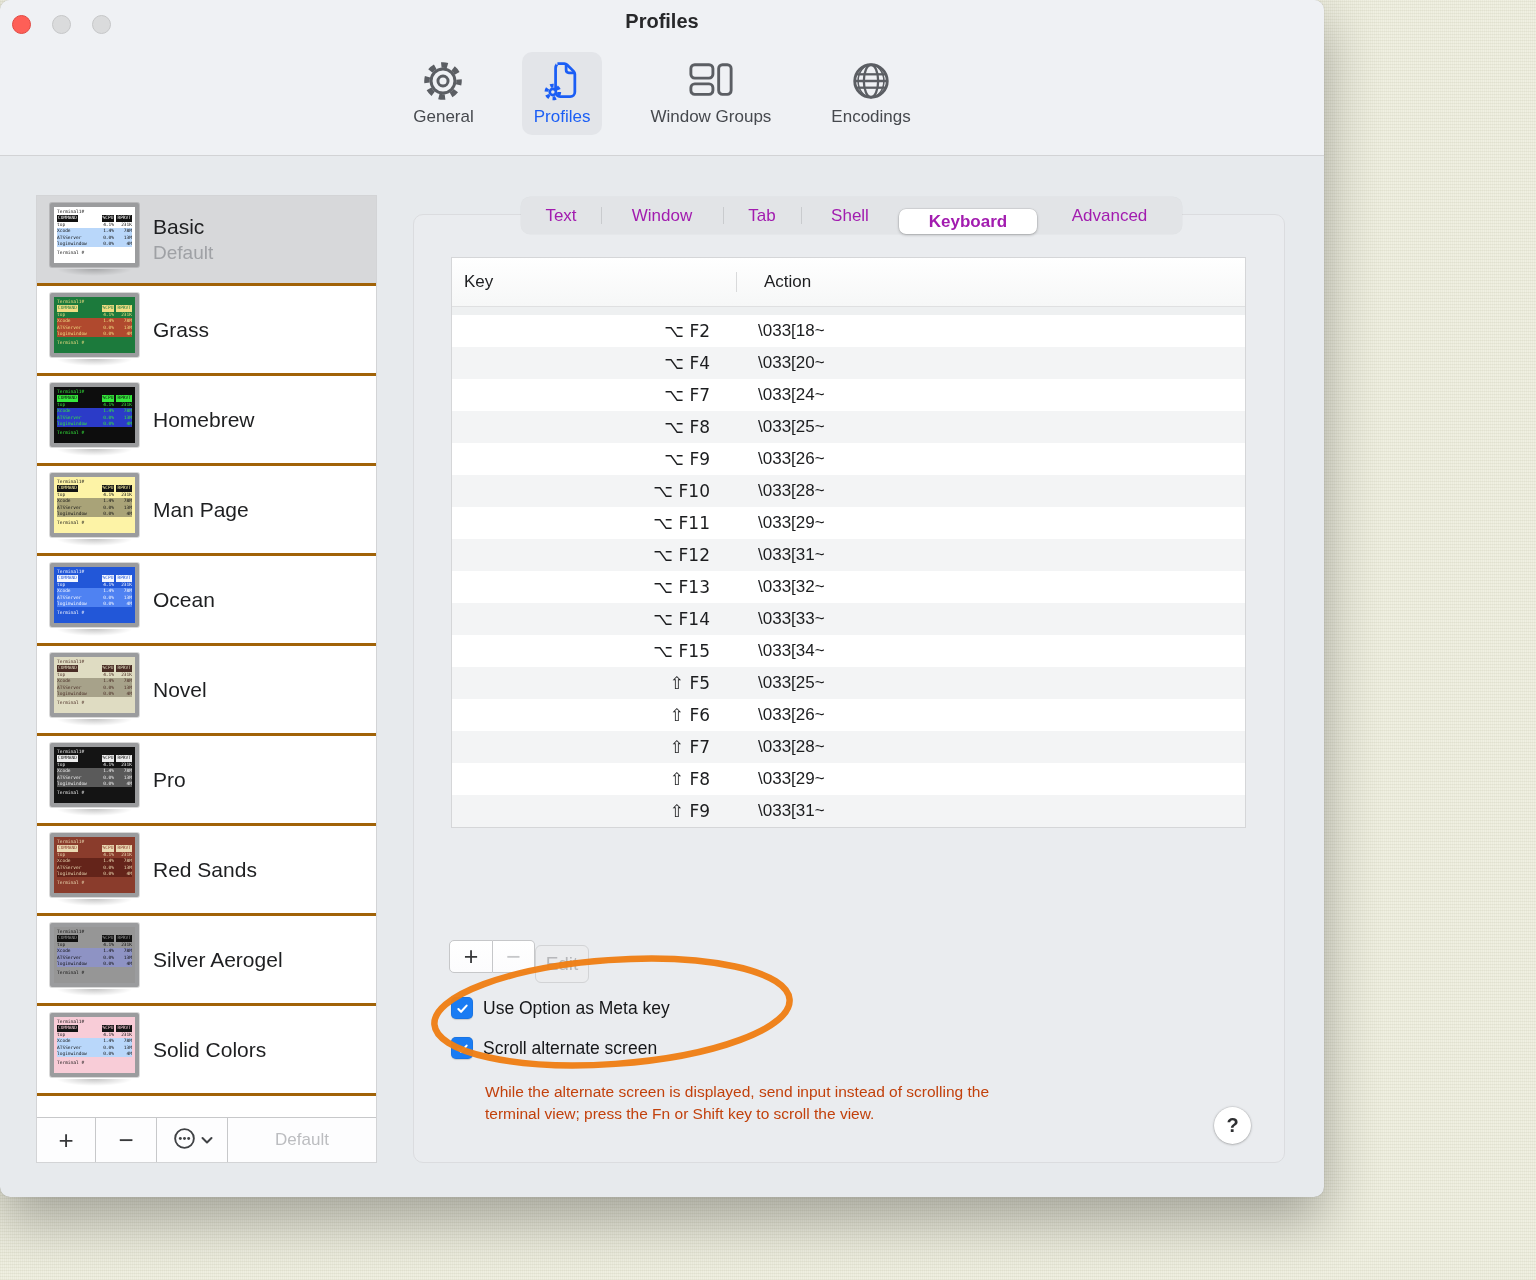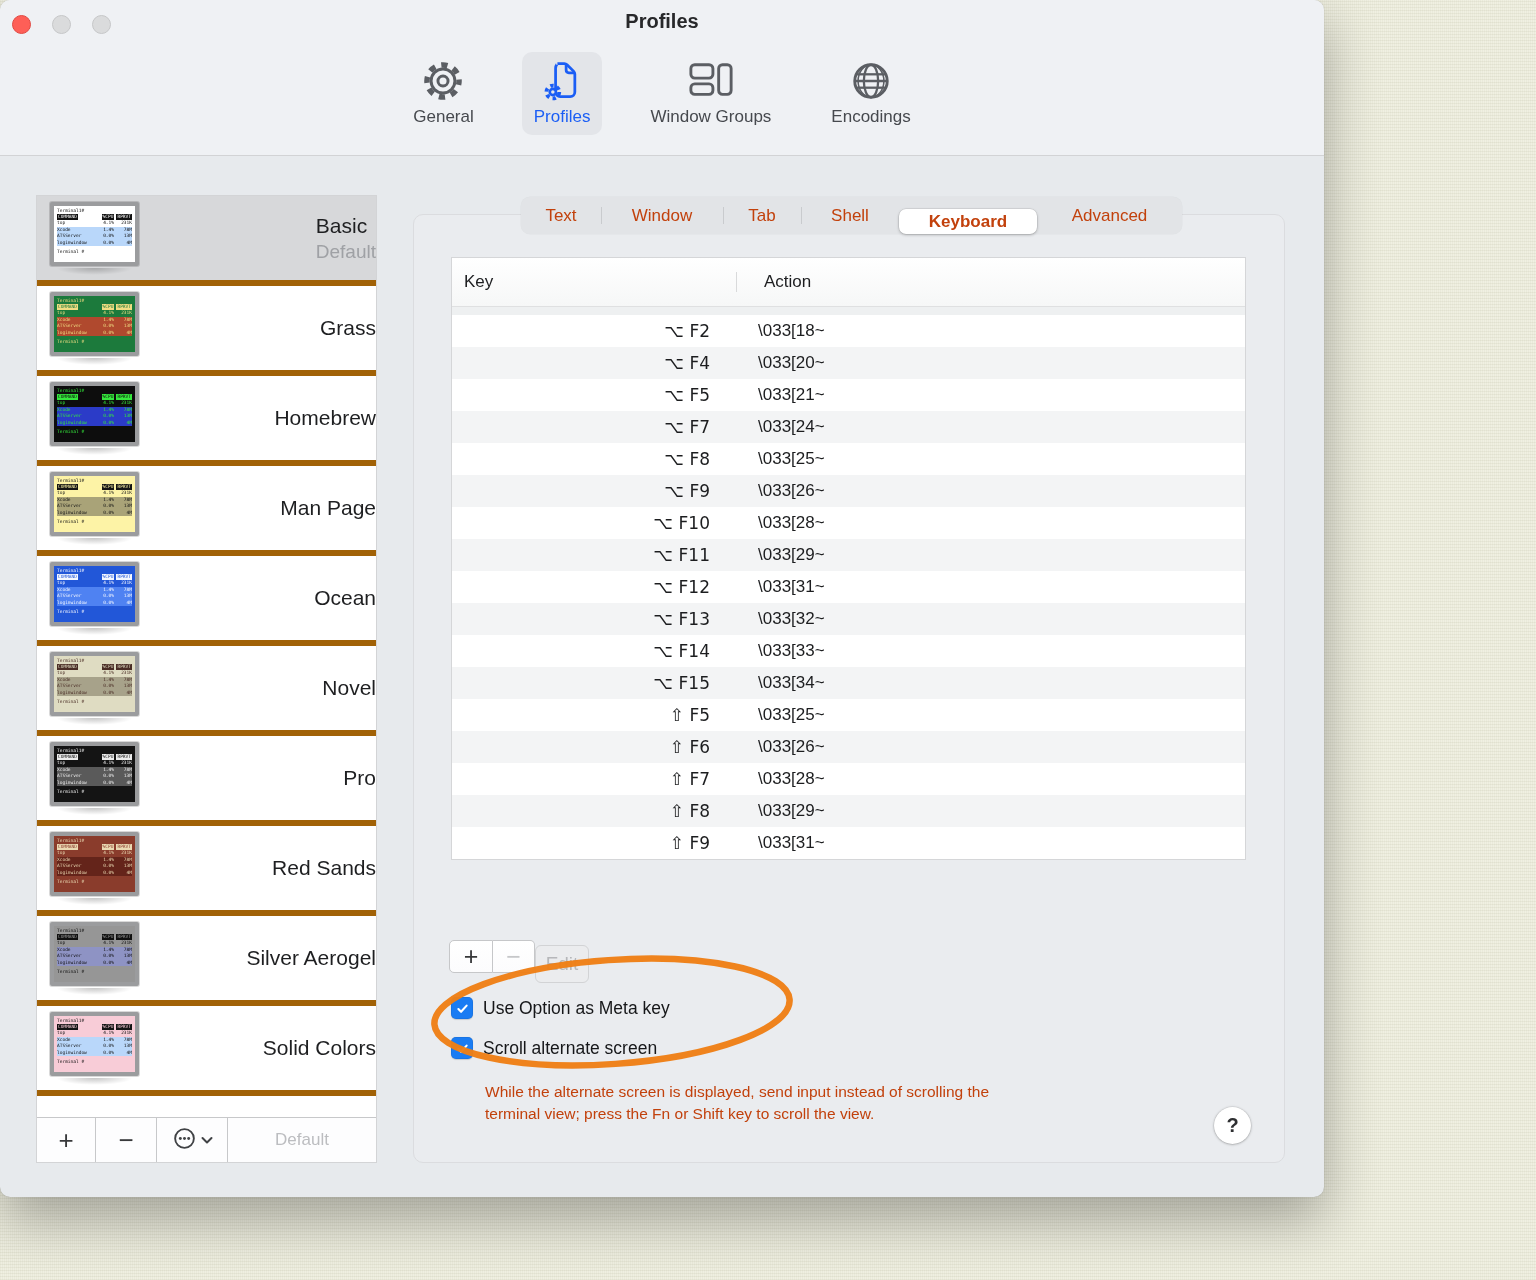--- a/index.html
+++ b/index.html
@@ -31,21 +31,21 @@
   .tool-item { display:flex; flex-direction:column; align-items:center;
     padding:6px 12px 8px; border-radius:10px; }
   .tool-item.selected { background:#e3e5e9; }
   .tool-icon { width:46px; height:46px; display:flex; align-items:center; justify-content:center; }
   .tool-label { margin-top:3px; font-size:17px; color:#46494e; }
   .tool-item.selected .tool-label { color:#1b5ef5; }
   
   .sidebar { position:absolute; left:36px; top:195px; width:341px; height:968px;
     background:#fff; border:1px solid #d3d4d6; }
   .profile-list { position:absolute; top:0; left:0; right:0; bottom:45px; overflow:hidden; }
-  .profile-row { height:90px; display:flex; align-items:center; border-bottom:6px solid #a16207; position:relative;justify-content:space-between; }
+  .profile-row { height:90px; display:flex; align-items:center; border-bottom:3px solid #a16207; position:relative; }
   .profile-row.selected { background:#d7d8da; }
   .thumb { margin-left:13px; width:89px; flex:none; }
   .frame { width:89px; height:64px; border:4px solid #9b9c9e; border-radius:2px;
     background:#777; box-shadow:0 0 0 1px rgba(0,0,0,.15); }
   .screen { width:100%; height:100%; padding:2px 3px;
     font-family:"DejaVu Sans Mono", monospace; font-size:4.5px; line-height:6.4px;
     overflow:hidden; white-space:nowrap; }
   .chips { display:flex; align-items:center; }
   .chip { display:inline-block; padding:0 1px; }
   .chip.c2 { margin-left:auto; }
@@ -70,21 +70,21 @@
   .sf-menu { width:71px; gap:4px; }
   .sf-default { flex:1; display:flex; align-items:center; justify-content:center;
     font-size:17px; color:#bcbdc0; }
   
   .main-panel { position:absolute; left:413px; top:214px; width:872px; height:949px;
     background:#eaecef; border:1px solid #dbdcdf; border-radius:10px; }
   .tabbar { position:absolute; left:521px; top:197px; width:661px; height:37px;
     background:#e2e4e7; border-radius:9px; display:flex; align-items:stretch;
     box-shadow:0 0 0 .5px rgba(0,0,0,.04); }
   .tab { display:flex; align-items:center; justify-content:center;
-    font-size:17px; color:#c2410c; position:relative; }
+    font-size:17px; color:#a21caf; position:relative; }
   .tab:nth-of-type(1){width:80px} .tab:nth-of-type(2){width:122px}
   .tab:nth-of-type(3){width:78px} .tab:nth-of-type(4){width:98px}
   .tab:nth-of-type(5){width:138px} .tab:nth-of-type(6){width:145px}
   .tab::before { content:''; position:absolute; left:0; top:10px; bottom:10px;
     width:1px; background:#c9cbce; }
   .tab:first-of-type::before, .tab.selected::before, .tab.selected + .tab::before { display:none; }
   .tab.selected { background:#fff; border-radius:7px; font-weight:bold;
     box-shadow:0 0 0 .5px rgba(0,0,0,.1), 0 1px 3px rgba(0,0,0,.26);margin-top:12px; }
   
   .ktable { position:absolute; left:451px; top:257px; width:795px;
@@ -665,24 +665,20 @@
           <div class="kcell">⌥ F2</div>
           <div class="acell">\033[18~</div>
         </div>
 
 
         <div class="krow">
           <div class="kcell">⌥ F4</div>
           <div class="acell">\033[20~</div>
         </div>
 
-        <div class="krow">
-          <div class="kcell">⌥ F5</div>
-          <div class="acell">\033[21~</div>
-        </div>
 
 
         <div class="krow">
           <div class="kcell">⌥ F7</div>
           <div class="acell">\033[24~</div>
         </div>
 
         <div class="krow">
           <div class="kcell">⌥ F8</div>
           <div class="acell">\033[25~</div>

